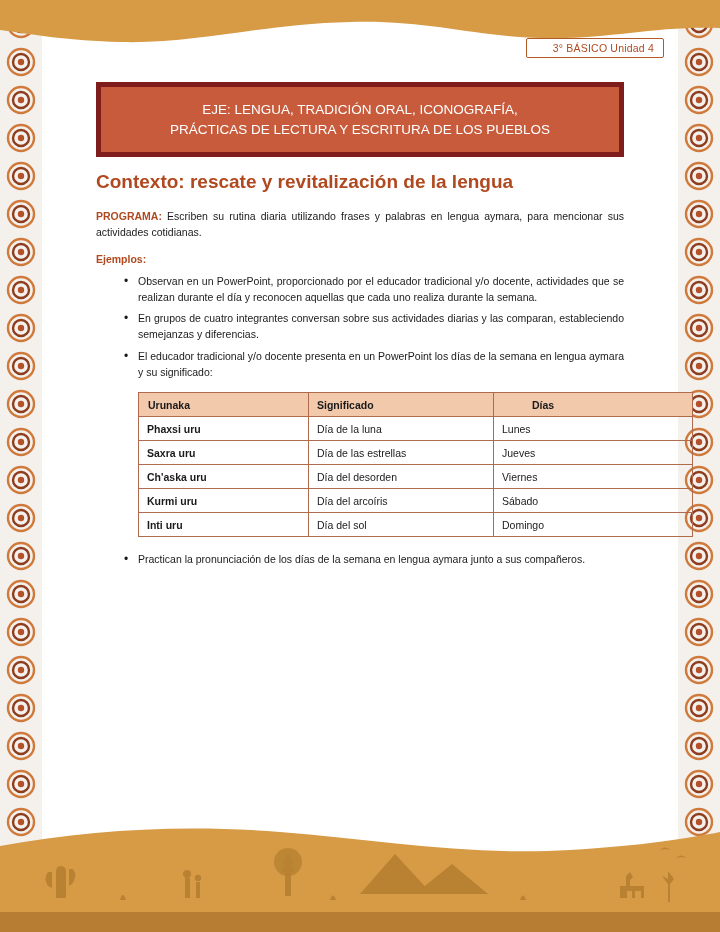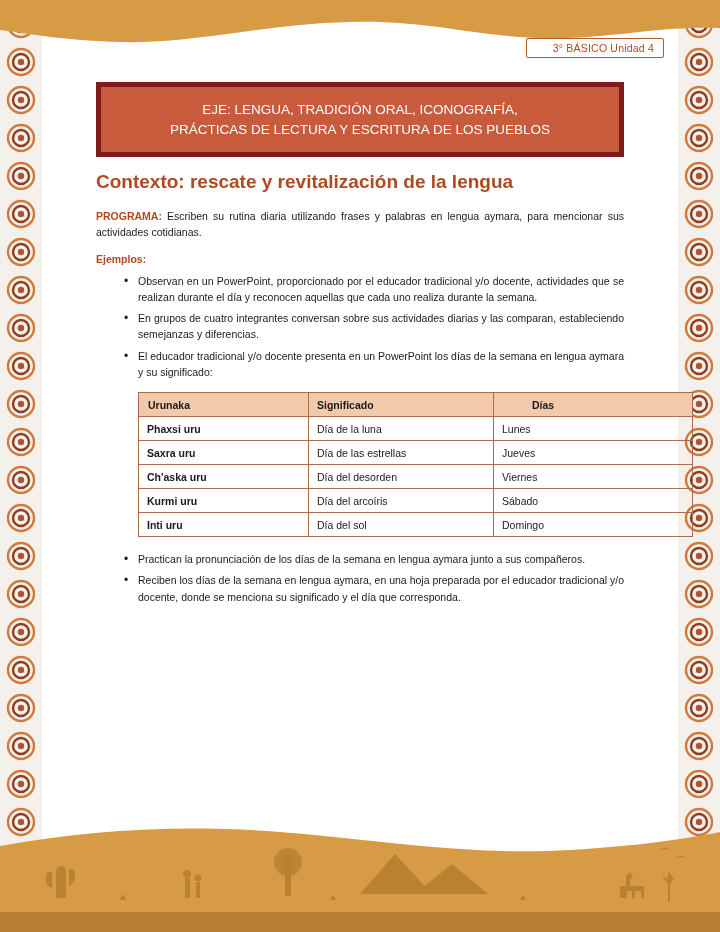--- a/index.html
+++ b/index.html
@@ -499,21 +499,20 @@
         <tr>
           <td class="c0">Inti uru</td>
           <td class="c1">Día del sol</td>
           <td class="c2">Domingo</td>
         </tr>
       </tbody>
     </table>
 
     <ul class="bullets">
       <li>Practican la pronunciación de los días de la semana en lengua aymara junto a sus compañeros.</li>
-      <li>Reciben los días de la semana en lengua aymara, en una hoja preparada por el educador tradicional y/o docente, donde se menciona su significado y el día que corresponda.</li>
     </ul>
 
   </div>
 
   <div class="bottom-band">
     <svg width="720" height="112" viewBox="0 0 720 112" preserveAspectRatio="none">
       <path d="M0,26 C90,10 180,4 280,12 C380,20 470,36 570,30 C640,26 690,18 720,12 L720,112 L0,112 Z" fill="#d79a45"></path>
       <g fill="#b98233">
 
         <path d="M360,74 L395,34 L432,74 Z"></path>

